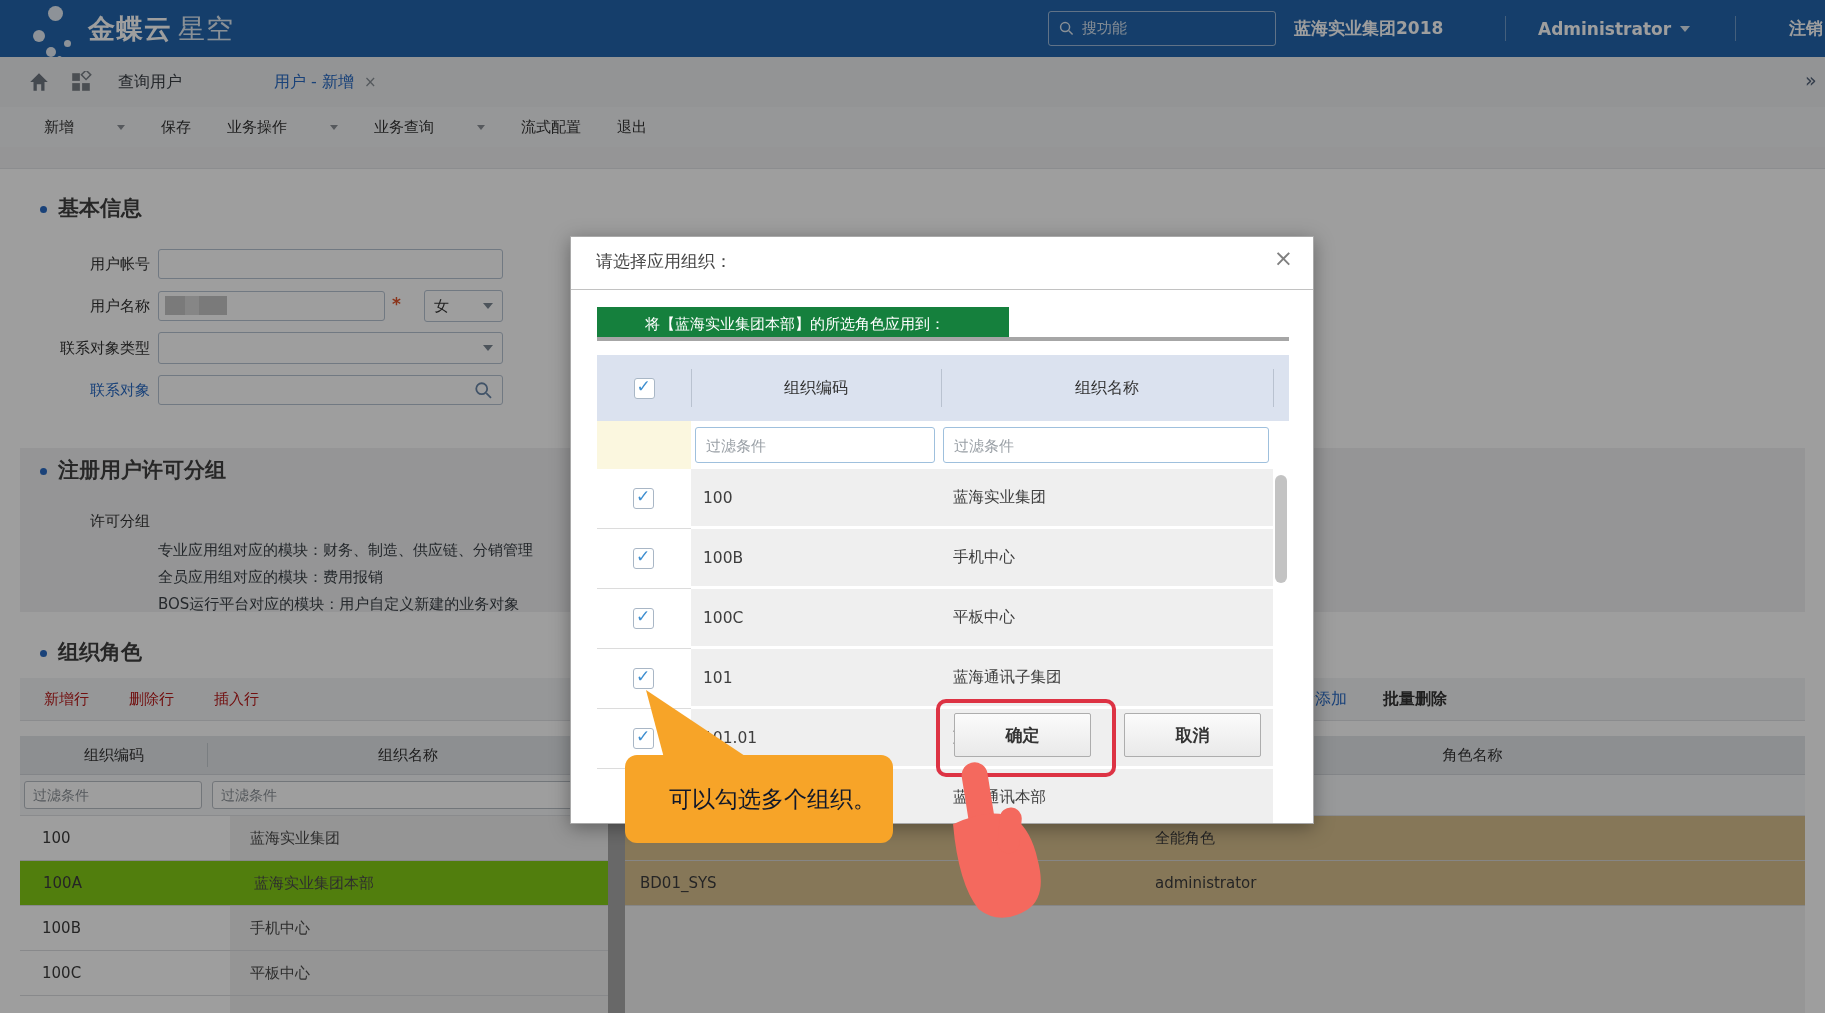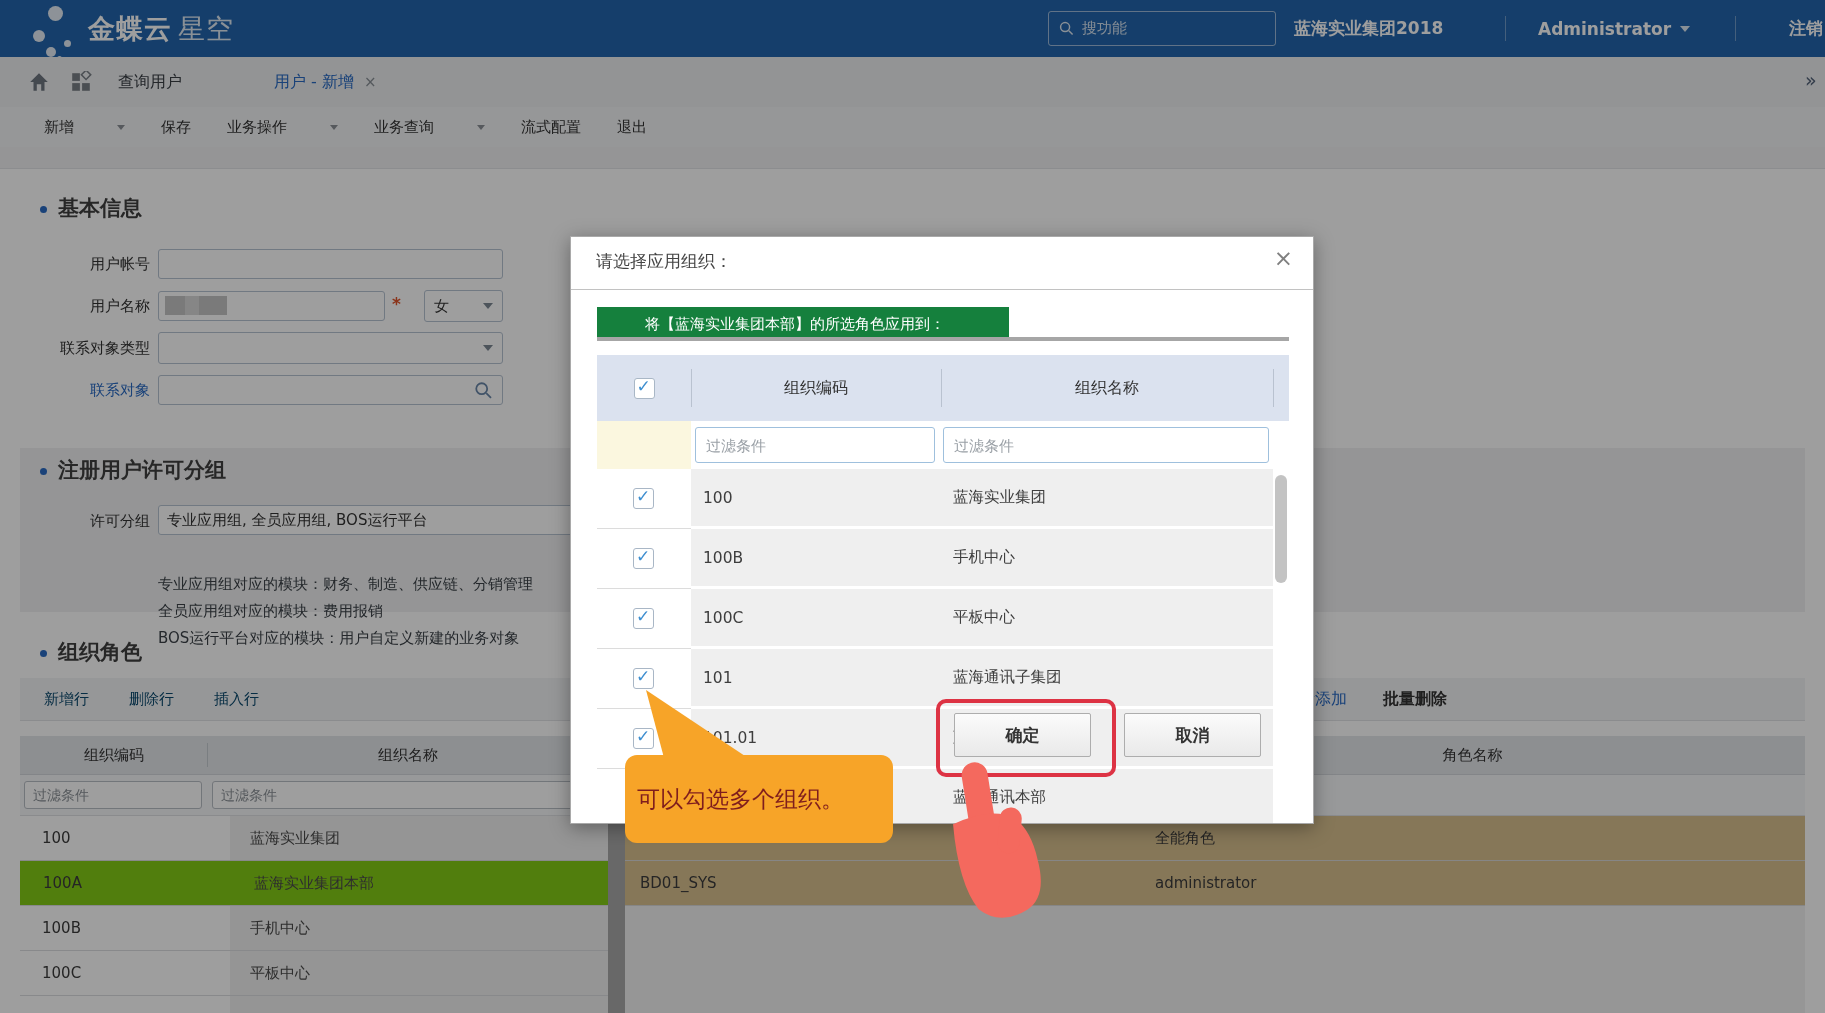--- a/index.html
+++ b/index.html
@@ -51,26 +51,26 @@
        font-size:15px;color:#333;padding:0 8px;box-sizing:border-box;}
   .f-select{position:absolute;height:32px;border:1px solid #b6c3d2;border-radius:3px;background:#fff;
        display:flex;align-items:center;justify-content:space-between;padding:0 9px;font-size:15px;box-sizing:border-box;}
   .caret-g{width:0;height:0;border-left:5px solid transparent;border-right:5px solid transparent;border-top:6px solid #7c8894;}
   .req{position:absolute;color:#e0542a;font-size:17px;font-weight:bold;}
   .redact{position:absolute;left:165px;width:62px;height:19px;background:#c6c6c6;}
   .redact i{position:absolute;left:20px;top:0;width:14px;height:19px;background:#d8d8d8;}
 
   
   .panel{position:absolute;left:20px;top:448px;width:1785px;height:164px;background:#f0f1f2;}
-  .lic-line{position:absolute;left:158px;font-size:15px;color:#3c4248;white-space:nowrap;margin-top:34px;}
+  .lic-line{position:absolute;left:158px;font-size:15px;color:#3c4248;white-space:nowrap;}
 
   
   .grid-toolbar{position:absolute;left:20px;top:678px;width:1785px;height:42px;background:#f3f4f6;
        display:flex;align-items:center;border-bottom:1px solid #e0e2e5;}
-  .gt-item{font-size:15px;color:#0c4a6e;padding:0 20px;}
+  .gt-item{font-size:15px;color:#b91c1c;padding:0 20px;}
   .gt-item:first-child{margin-left:4px;}
   .gt-right{position:absolute;left:1263px;display:flex;gap:36px;}
   .gt-link{font-size:16px;color:#2a6bc4;}
   .gt-dark{font-size:16px;color:#333;font-weight:bold;}
 
   .pane{position:absolute;top:736px;height:277px;overflow:hidden;}
   .p-header{height:38px;background:#e4e7eb;border-bottom:1px solid #d4d7db;display:flex;}
   .p-hcell{display:flex;align-items:center;justify-content:center;font-size:15px;color:#333;position:relative;}
   .vline{position:absolute;right:0;top:7px;bottom:7px;width:1px;background:#c6cbd1;}
   .p-filter{height:40px;background:#f6f7f8;border-bottom:1px solid #dfe1e4;position:relative;}
@@ -113,21 +113,21 @@
   .mrow .code{width:250px;padding-left:12px;font-size:15.5px;color:#3e3e3e;}
   .mrow .name{font-size:15.5px;color:#3e3e3e;}
   .chk{width:19px;height:19px;background:#fff;border:1px solid #a9b7c6;border-radius:3px;position:relative;}
   .chk .tick{position:absolute;left:2px;top:-3px;color:#3f8fd0;font-size:17px;font-weight:bold;}
   .m-scroll{position:absolute;left:704px;top:238px;width:12px;height:108px;background:#c3c3c3;border-radius:6px;}
   .m-btn{position:absolute;top:476px;width:135px;height:42px;border:1px solid #adadad;border-radius:2px;
        background:linear-gradient(#fbfbfb,#e9e9e9);display:flex;align-items:center;justify-content:center;
        font-size:17px;font-weight:bold;color:#333;}
   .red-box{position:absolute;left:365px;top:462px;width:172px;height:70px;border:4px solid #dd3344;border-radius:10px;z-index:55;}
   .bubble{position:absolute;left:625px;top:755px;width:268px;height:88px;background:#f7a428;border-radius:12px;
-       display:flex;align-items:center;padding-left:12px;box-sizing:border-box;font-size:23px;color:#7f1d1d;z-index:60;}
+       display:flex;align-items:center;padding-left:44px;box-sizing:border-box;font-size:23px;color:#0f172a;z-index:60;}
   .bubble-tail{position:absolute;z-index:60;}
   .hand{position:absolute;left:942px;top:758px;z-index:61;}
 </style>
 </head>
 <body>
 
 <div id="app">
 
   <div class="top">
     <div>
@@ -238,21 +238,20 @@
   <div class="f-input" style="top:375px;width:345px;"></div>
   <svg class="abs" style="left:474px;top:381px;" width="19" height="19" viewBox="0 0 16 16">
     <circle cx="6.5" cy="6.5" r="4.6" fill="none" stroke="#6a87a8" stroke-width="1.5"></circle>
     <line x1="10.3" y1="10.3" x2="14.3" y2="14.3" stroke="#6a87a8" stroke-width="1.5"></line>
   </svg>
 
   <div class="panel"></div>
   <div class="sec-dot" style="left:40px;top:468px;"></div>
   <div class="sec-title" style="left:58px;top:456px;">注册用户许可分组</div>
   <div class="f-label" style="top:505px;">许可分组</div>
-  <div class="f-input" style="top:505px;width:445px;line-height:28px;">专业应用组, 全员应用组, BOS运行平台</div>
   <div>
 
       <div class="lic-line lic-flow" style="top: 541px;">专业应用组对应的模块：财务、制造、供应链、分销管理</div>
 
       <div class="lic-line lic-flow" style="top: 568px;">全员应用组对应的模块：费用报销</div>
 
       <div class="lic-line lic-flow" style="top: 595px;">BOS运行平台对应的模块：用户自定义新建的业务对象</div>
 
   </div>
 

